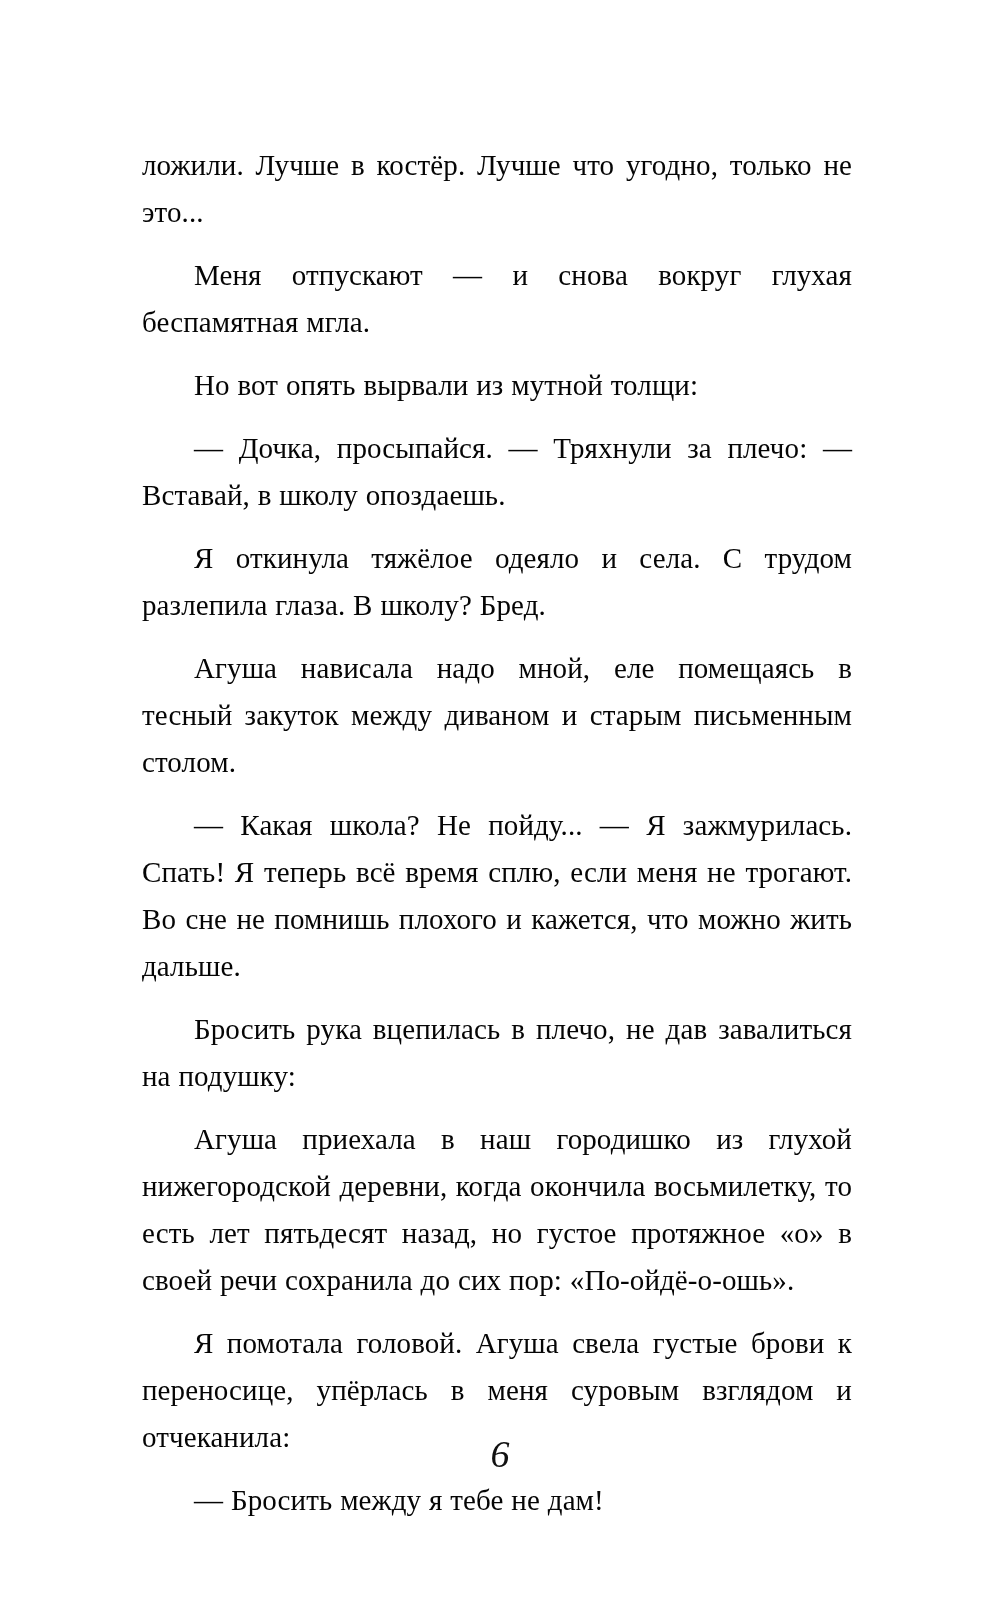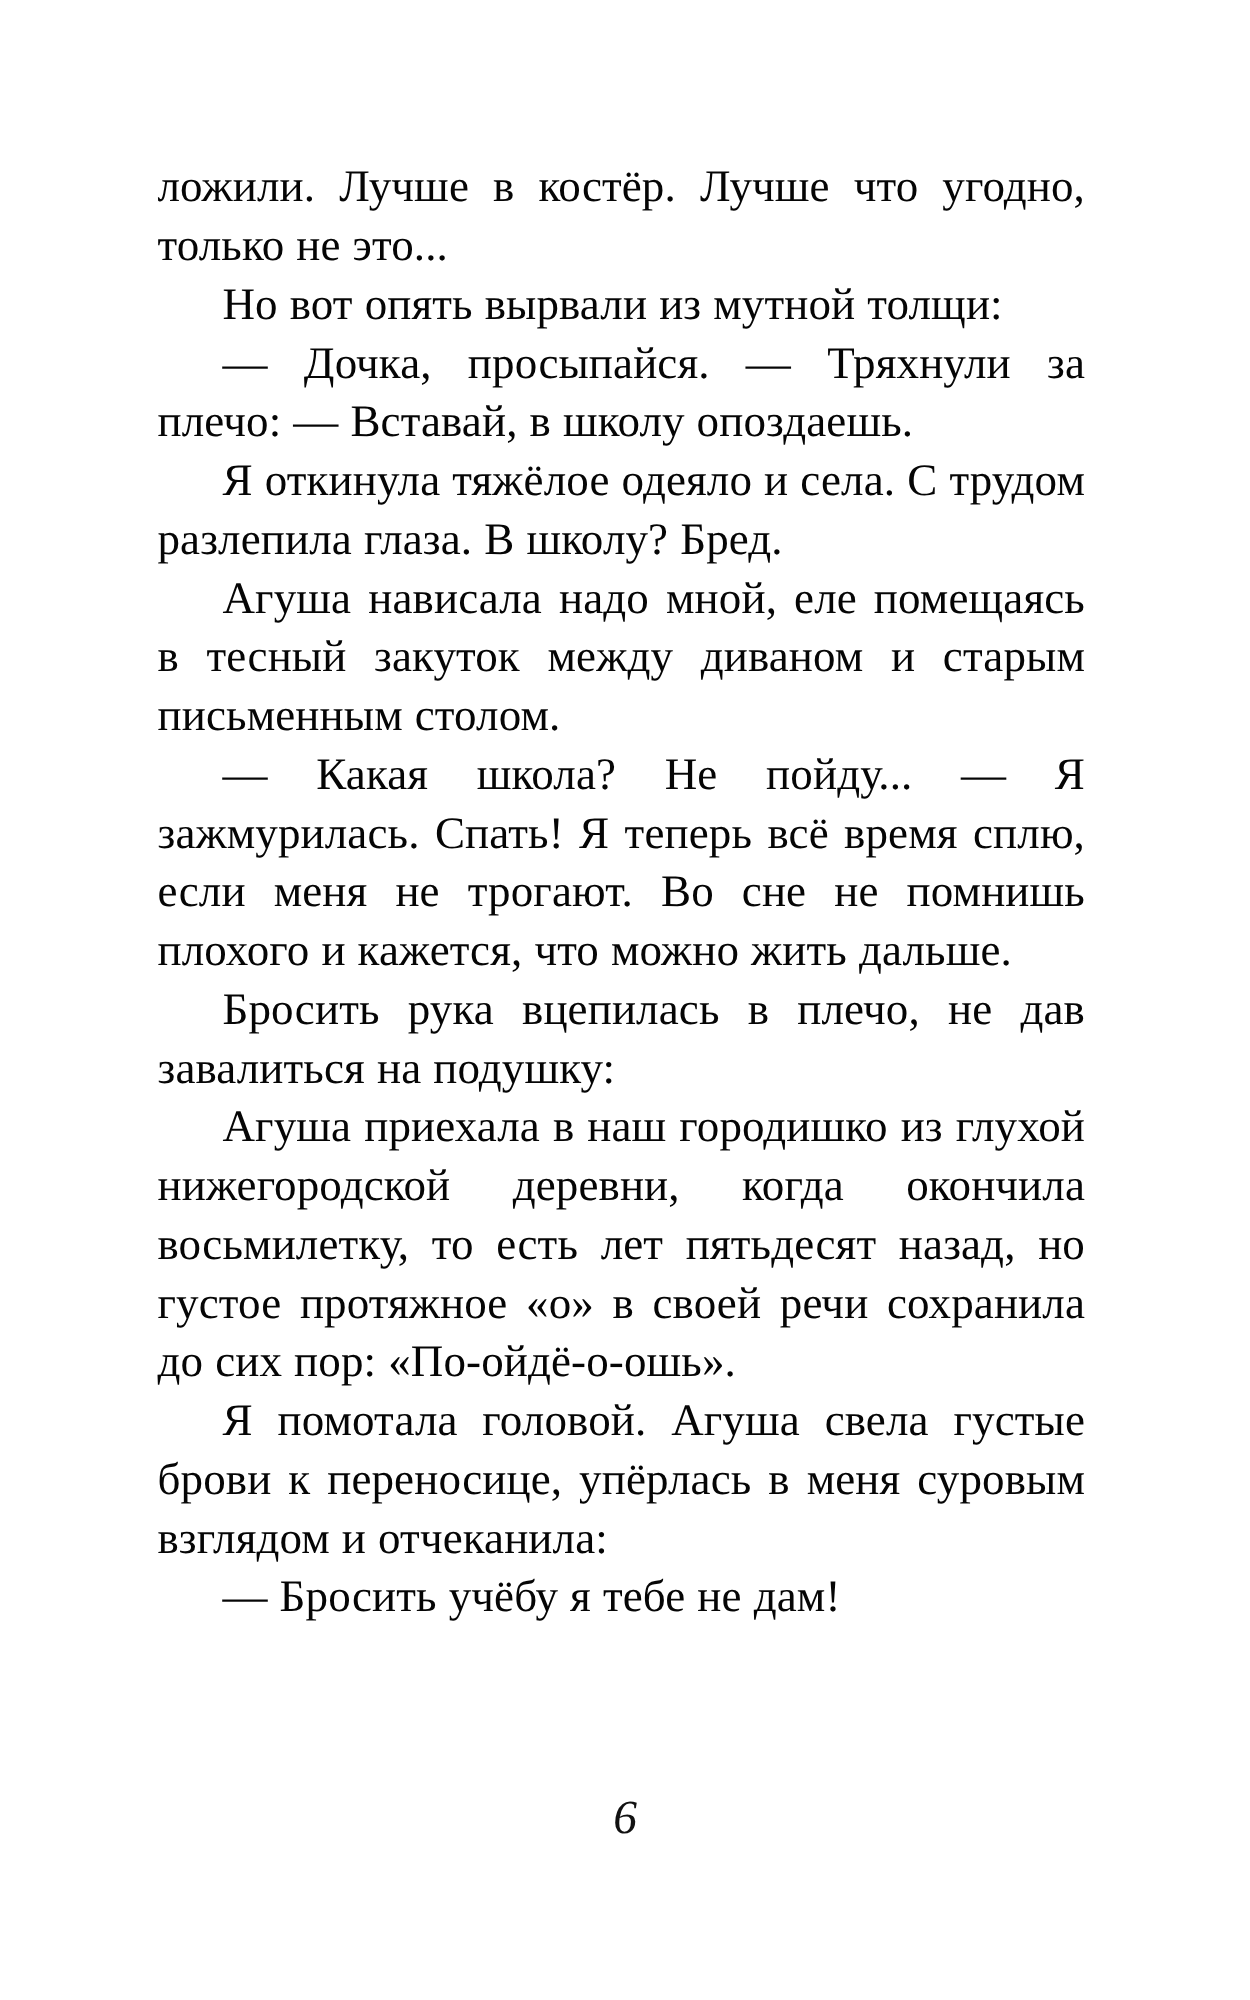--- a/index.html
+++ b/index.html
@@ -22,22 +22,22 @@
     height: 1600px;
     background: #ffffff;
   }
   .text-block {
     position: absolute;
     left: 126px;
     top: 126px;
     width: 742px;
   }
   p.para {
-    margin: 0;
-    font-size: 36px;
+    margin: 16px;
+    font-size: 29px;
     line-height: 47px;
     text-align: justify;
     text-indent: 52px;
     letter-spacing: 0.1px;
     word-spacing: 0.5px;
     color: #050505;
   }
   p.para.noindent {
     text-indent: 0;
   }
@@ -53,24 +53,25 @@
     color: #111111;
     letter-spacing: 0;
   }
 </style>
 </head>
 <body>
 
 <div class="page">
   <div class="text-block" id="text-block">
       <p class="para noindent">ложили. Лучше в костёр. Лучше что угодно, только не это...</p>
+      <p class="para">Меня отпускают — и снова вокруг глухая беспамятная мгла.</p>
       <p class="para">Но вот опять вырвали из мутной толщи:</p>
       <p class="para">— Дочка, просыпайся. — Тряхнули за плечо: — Вставай, в школу опоздаешь.</p>
       <p class="para">Я откинула тяжёлое одеяло и села. С трудом разлепила глаза. В школу? Бред.</p>
       <p class="para">Агуша нависала надо мной, еле помещаясь в тесный закуток между диваном и старым письменным столом.</p>
       <p class="para">— Какая школа? Не пойду... — Я зажмурилась. Спать! Я теперь всё время сплю, если меня не трогают. Во сне не помнишь плохого и кажется, что можно жить дальше.</p>
       <p class="para">Бросить рука вцепилась в плечо, не дав завалиться на подушку:</p>
       <p class="para">Агуша приехала в наш городишко из глухой нижегородской деревни, когда окончила восьмилетку, то есть лет пятьдесят назад, но густое протяжное «о» в своей речи сохранила до сих пор: «По-ойдё-о-ошь».</p>
       <p class="para">Я помотала головой. Агуша свела густые брови к переносице, упёрлась в меня суровым взглядом и отчеканила:</p>
-      <p class="para">— Бросить учёбу я тебе не дам!</p>
+      <p class="para">— Бросить между я тебе не дам!</p>
     </div>
   <div class="page-number">6</div>
 </div>
 
 </body></html>

